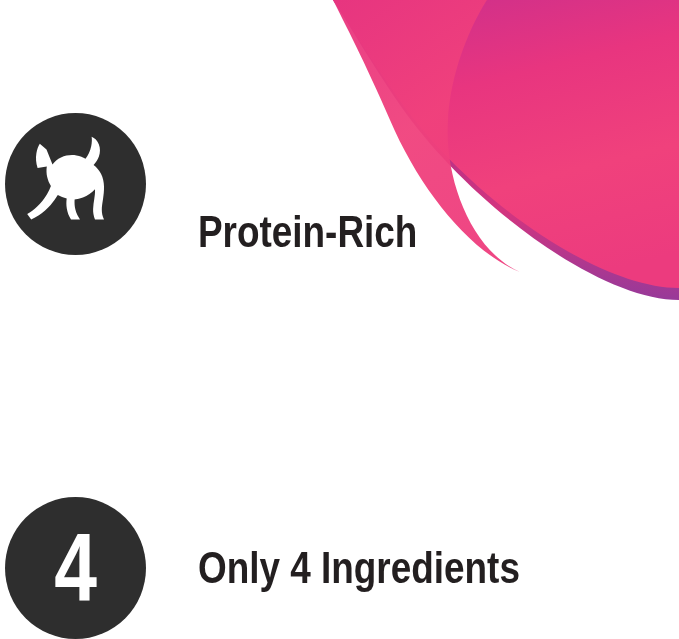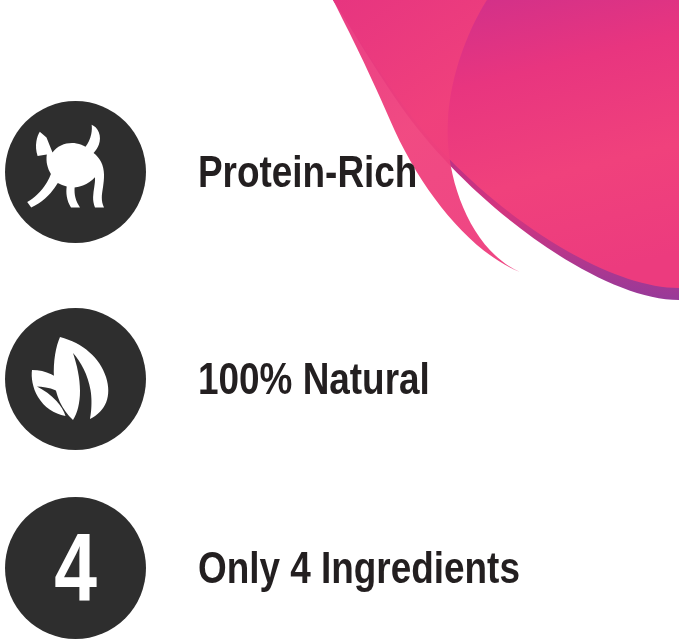--- a/index.html
+++ b/index.html
@@ -28,21 +28,21 @@
   }
 
   
   .feature-row {
     position: absolute;
     left: 0;
     width: 679px;
     display: flex;
     align-items: center;
   }
-  #row-0 { top: 100px; height: 143px; }
+  #row-0 { top: 112px; height: 143px; align-items: flex-end; }
   #row-1 { top: 307px; height: 143px; }
   #row-2 { top: 497px; height: 142px; }
 
   .badge-circle {
     position: relative;
     flex: 0 0 auto;
     width: 141px;
     height: 142px;
     margin-left: 5px;
     border-radius: 50%;
@@ -155,49 +155,20 @@
           C 22.4,37.4 22.3,33.8 22.8,30.4
           L 13.6,32.0
           C 12.0,27.0 11.6,21.8 12.4,17.2
           C 13.0,13.4 14.2,10.2 15.8,7.8
           L 22.5,13.5 Z"></path>
       </svg>
     </div>
     <div class="feature-label">Protein-Rich</div>
   </div>
 
-  <div class="feature-row" id="row-1">
-    <div class="badge-circle">
-      <svg width="100" height="96" viewBox="0 0 100 96" aria-hidden="true">
-
-        <path fill="#ffffff" d="
-          M 34.0,6.0
-          C 57.0,12.0 74.0,27.0 80.0,46.0
-          C 86.0,65.0 80.0,80.0 64.0,88.0
-          C 64.0,88.0 67.0,74.0 64.5,59.0
-          C 62.0,44.0 55.0,31.0 47.0,22.0
-          C 51.0,34.0 54.0,47.0 54.0,60.0
-          C 54.0,72.0 51.5,82.0 47.0,89.0
-          C 36.0,79.0 29.0,64.0 28.0,47.0
-          C 27.0,30.0 30.0,15.0 34.0,6.0 Z"></path>
-
-        <path fill="#ffffff" d="
-          M 6.0,39.0
-          C 20.0,39.0 32.0,45.0 40.0,55.0
-          C 44.0,60.0 46.5,66.0 47.5,72.0
-          C 44.0,68.0 38.0,63.0 30.0,59.5
-          C 23.0,56.5 16.0,55.5 11.0,55.5
-          C 18.0,59.0 25.0,64.0 30.5,70.0
-          C 35.0,75.0 38.0,80.0 39.5,85.0
-          C 28.0,83.0 18.0,76.0 12.0,66.0
-          C 6.5,57.0 5.0,46.0 6.0,39.0 Z"></path>
-      </svg>
-    </div>
-    <div class="feature-label">100% Natural</div>
-  </div>
 
   <div class="feature-row" id="row-2">
     <div class="badge-circle">
       <span class="badge-number">4</span>
     </div>
     <div class="feature-label">Only 4 Ingredients</div>
   </div>
 
 </div>
 

